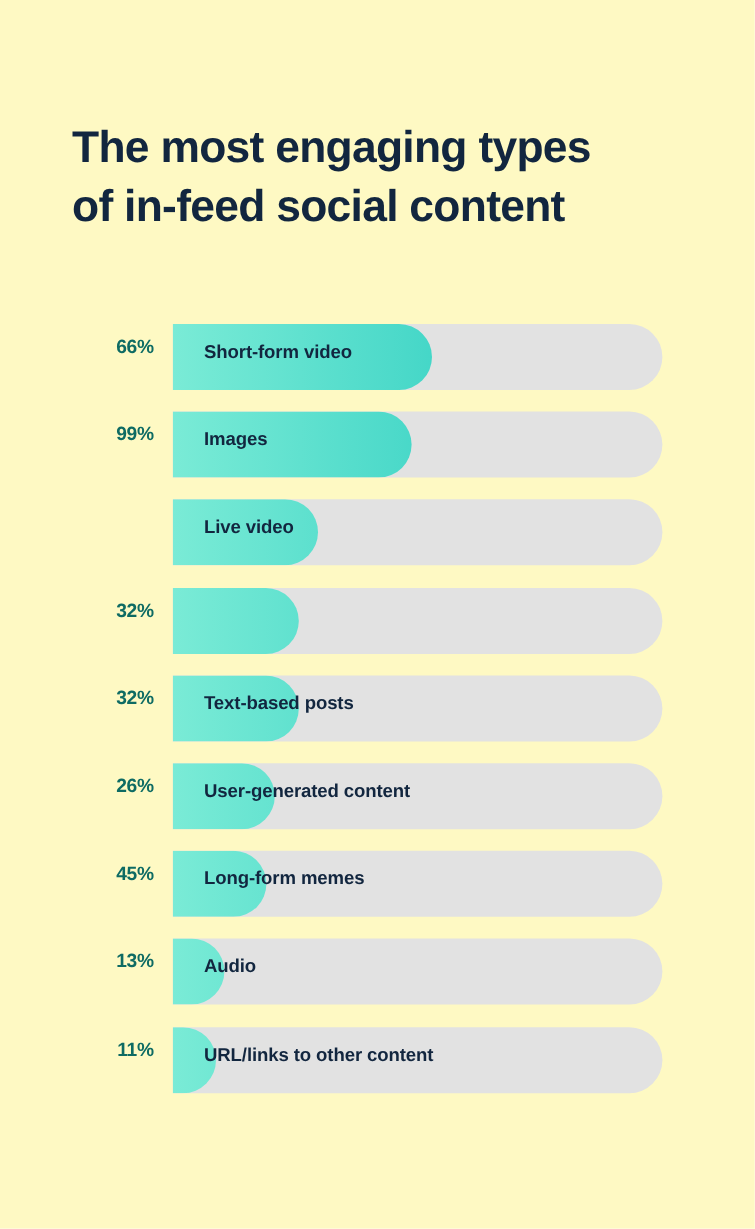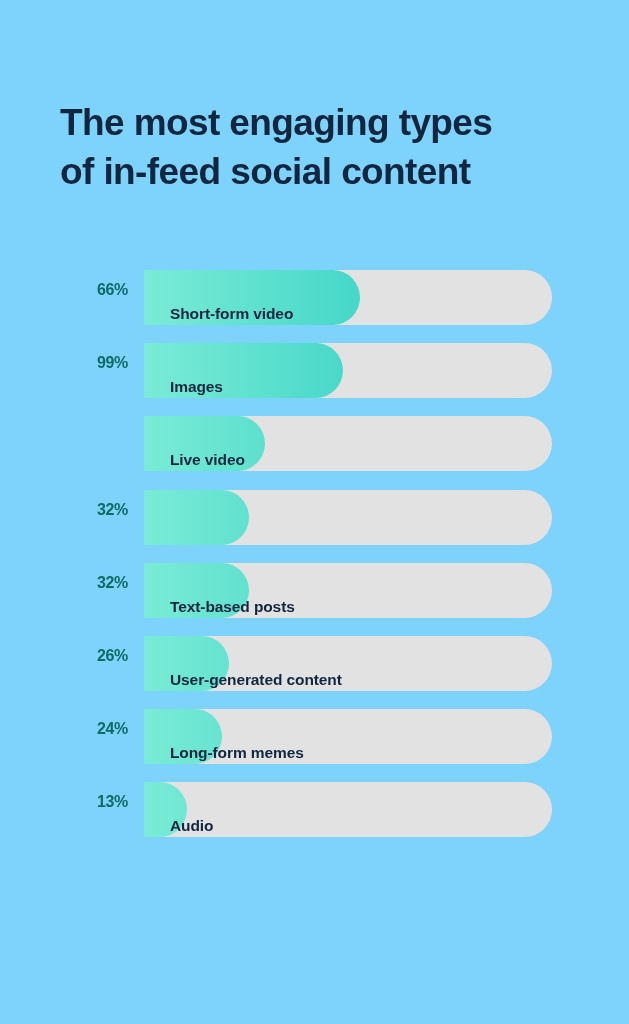--- a/index.html
+++ b/index.html
@@ -13,21 +13,21 @@
     background: #ffffff;
     font-family: "Liberation Sans", sans-serif;
     overflow: hidden;
     position: relative;
   }
 
   .page {
     position: relative;
     width: 629px;
     height: 1024px;
-    background: #7dd3fc;
+    background: #fef9c3;
     box-sizing: border-box;
   }
 
   
   .title {
     position: absolute;
     left: 60px;
     top: 98px;
     width: 520px;
     font-size: 37px;
@@ -83,21 +83,21 @@
     height: 55px;
     border-radius: 0 27.5px 27.5px 0;
     background-image: linear-gradient(90deg, #7aebd6 0%, #16c5bb 100%);
     background-size: 408px 55px;
     background-repeat: no-repeat;
   }
 
   .bar-label {
     position: absolute;
     left: 170px;
-    top: 24px;
+    top: 4px;
     height: 55px;
     line-height: 55px;
     font-size: 15.5px;
     font-weight: bold;
     letter-spacing: -0.1px;
     color: #12263f;
     white-space: nowrap;
     pointer-events: none;
   }
 </style>
@@ -144,28 +144,35 @@
         <div class="bar-label">Text-based posts</div>
       </div>
       <div class="row">
         <div class="pct">26%</div>
         <div class="track">
           <div class="bar" style="width: 85.02px;"></div>
         </div>
         <div class="bar-label">User-generated content</div>
       </div>
       <div class="row">
-        <div class="pct">24%</div>
+        <div class="pct">45%</div>
         <div class="track">
           <div class="bar" style="width: 78.48px;"></div>
         </div>
         <div class="bar-label">Long-form memes</div>
       </div>
       <div class="row">
         <div class="pct">13%</div>
         <div class="track">
           <div class="bar" style="width: 42.51px;"></div>
         </div>
         <div class="bar-label">Audio</div>
       </div>
+      <div class="row">
+        <div class="pct">11%</div>
+        <div class="track">
+          <div class="bar" style="width: 35.97px;"></div>
+        </div>
+        <div class="bar-label">URL/links to other content</div>
+      </div>
     </div>
 
 </div>
 
 </body></html>

